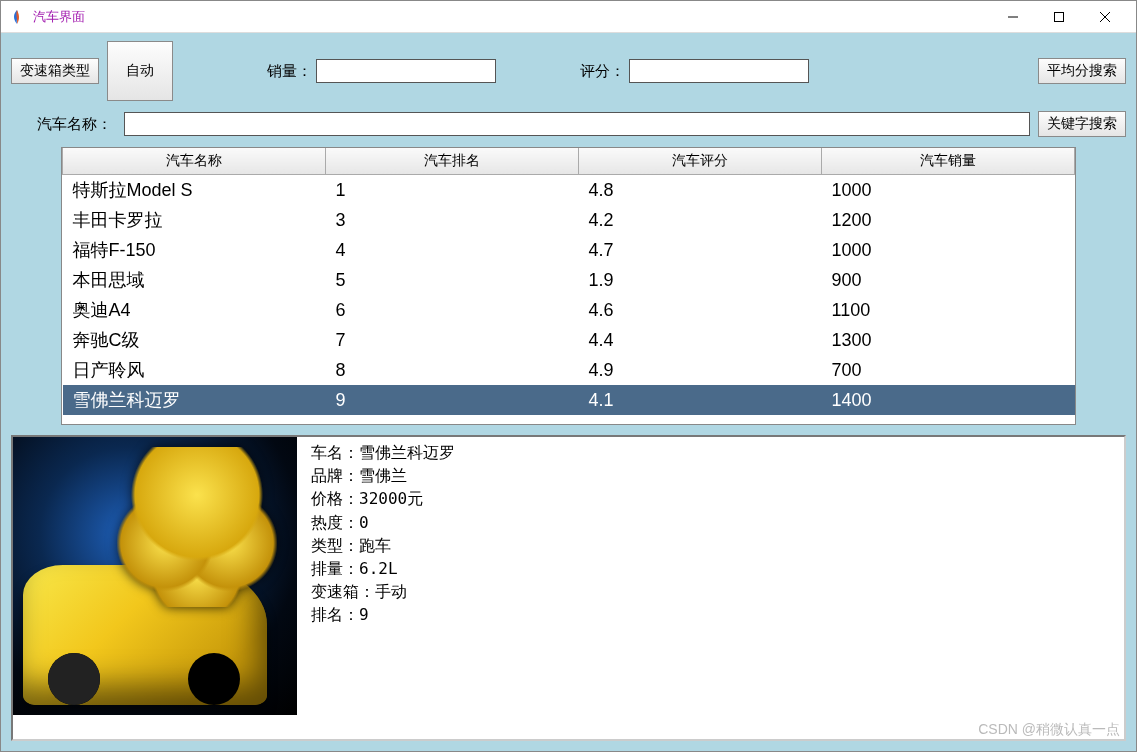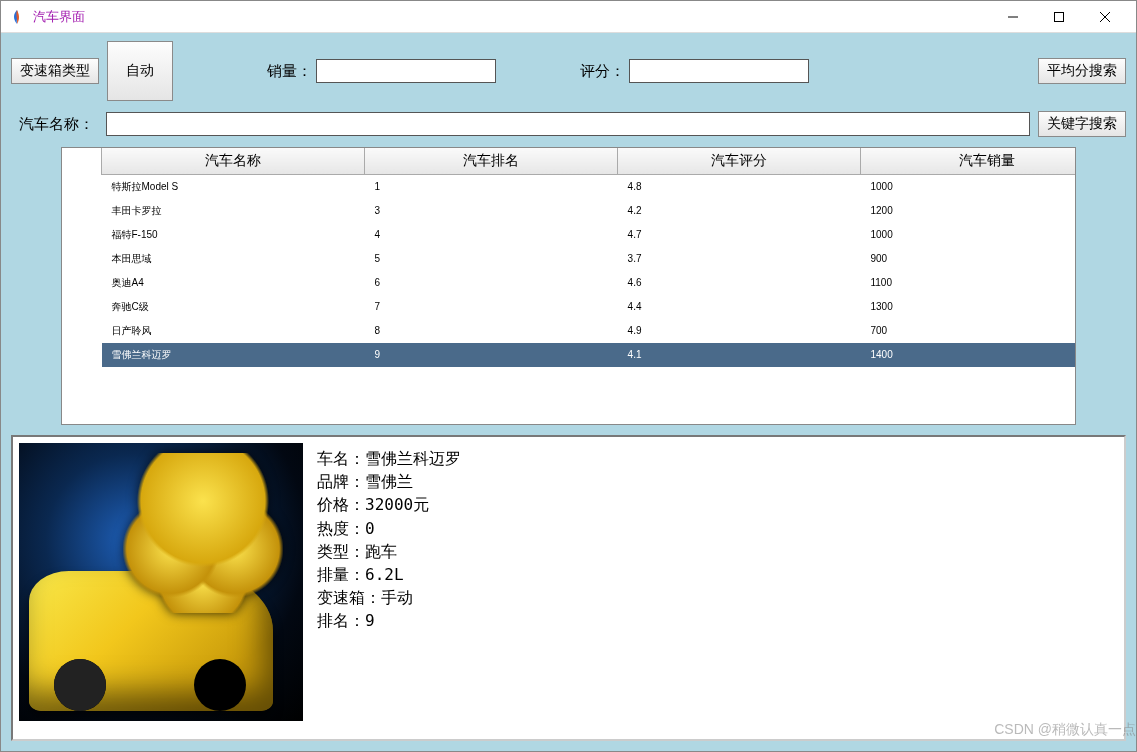--- a/index.html
+++ b/index.html
@@ -85,48 +85,46 @@
       margin: 0 50px;
       background: #fff;
       border: 1px solid #888;
       height: 278px;
       overflow: hidden;
     }
     table {
       width: 100%;
       border-collapse: collapse;
       table-layout: fixed;
-      margin-left: 39px;
     }
     thead th {
       background: linear-gradient(#fafafa,#e6e6e6);
       border: 1px solid #aaa;
       border-top: none;
       font-weight: normal;
       font-size: 14px;
       padding: 4px 8px;
       text-align: center;
       height: 24px;
     }
     tbody td {
       padding: 3px 10px;
-      font-size: 10px;
+      font-size: 18px;
       text-align: left;
       height: 24px;
       white-space: nowrap;
     }
     tbody tr { cursor: pointer; }
     tbody tr.selected { background: #4a6a8a; color: #fff; }
     .detail-pane {
       flex: 1;
       background: #fff;
       border: 2px inset #ccc;
       display: flex;
       gap: 14px;
-      padding: 6px;
       min-height: 290px;
     }
     .car-image {
       width: 284px;
       height: 278px;
       background: radial-gradient(circle at 40% 35%, #1e5fb8 0%, #0a2850 35%, #020812 70%, #000 100%);
       position: relative;
       overflow: hidden;
       flex-shrink: 0;
     }
@@ -167,21 +165,21 @@
       font-size: 16px;
       line-height: 1.45;
       padding: 4px 0;
       color: #000;
       white-space: nowrap;
     }
     .detail-text .dline { display: block; }
     .detail-text .dlabel { display: inline-block; }
     .watermark {
       position: absolute;
-      right: 0;
+      right: 16px;
       bottom: 12px;
       color: rgba(130,130,130,.55);
       font-size: 14px;
       font-family: "Microsoft YaHei",sans-serif;
       pointer-events: none;
     }
   </style>
 </head>
 <body>
 
@@ -224,21 +222,21 @@
       <span class="label">销量：</span>
       <input type="text" style="width: 180px;" value="">
       <span style="width:80px"></span>
       <span class="label">评分：</span>
       <input type="text" style="width: 180px;" value="">
       <span style="flex:1"></span>
       <button class="btn">平均分搜索</button>
     </div>
 
     <div class="row row2">
-      <span class="label" style="margin-left:4px">汽车名称：</span>
+      <span class="label" style="margin-left:22px">汽车名称：</span>
       <input type="text" value="" style="">
       <button class="btn">关键字搜索</button>
     </div>
 
     <div class="table-wrap">
       <table>
         <colgroup>
             <col style="width:26%">
             <col style="width:25%">
             <col style="width:24%">
@@ -267,21 +265,21 @@
             </tr>
             <tr>
               <td>福特F-150</td>
               <td>4</td>
               <td>4.7</td>
               <td>1000</td>
             </tr>
             <tr>
               <td>本田思域</td>
               <td>5</td>
-              <td>3.7</td>
+              <td>1.9</td>
               <td>900</td>
             </tr>
             <tr>
               <td>奥迪A4</td>
               <td>6</td>
               <td>4.6</td>
               <td>1100</td>
             </tr>
             <tr>
               <td>奔驰C级</td>

